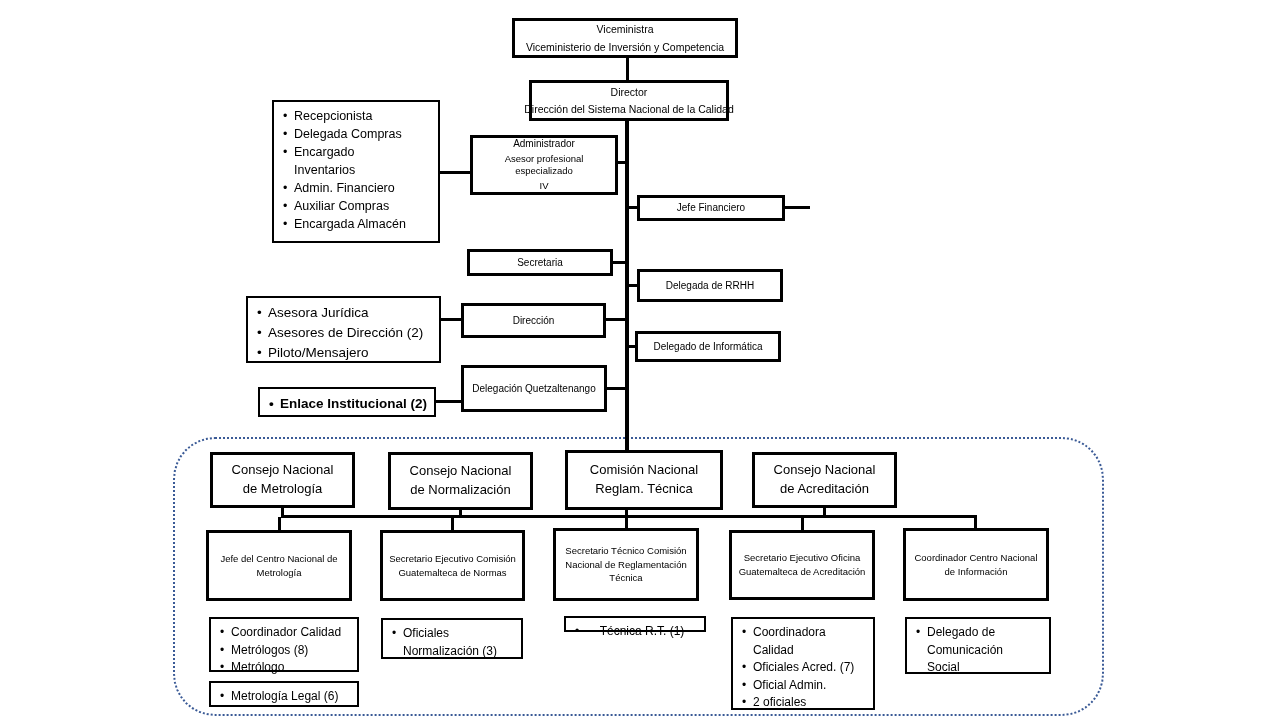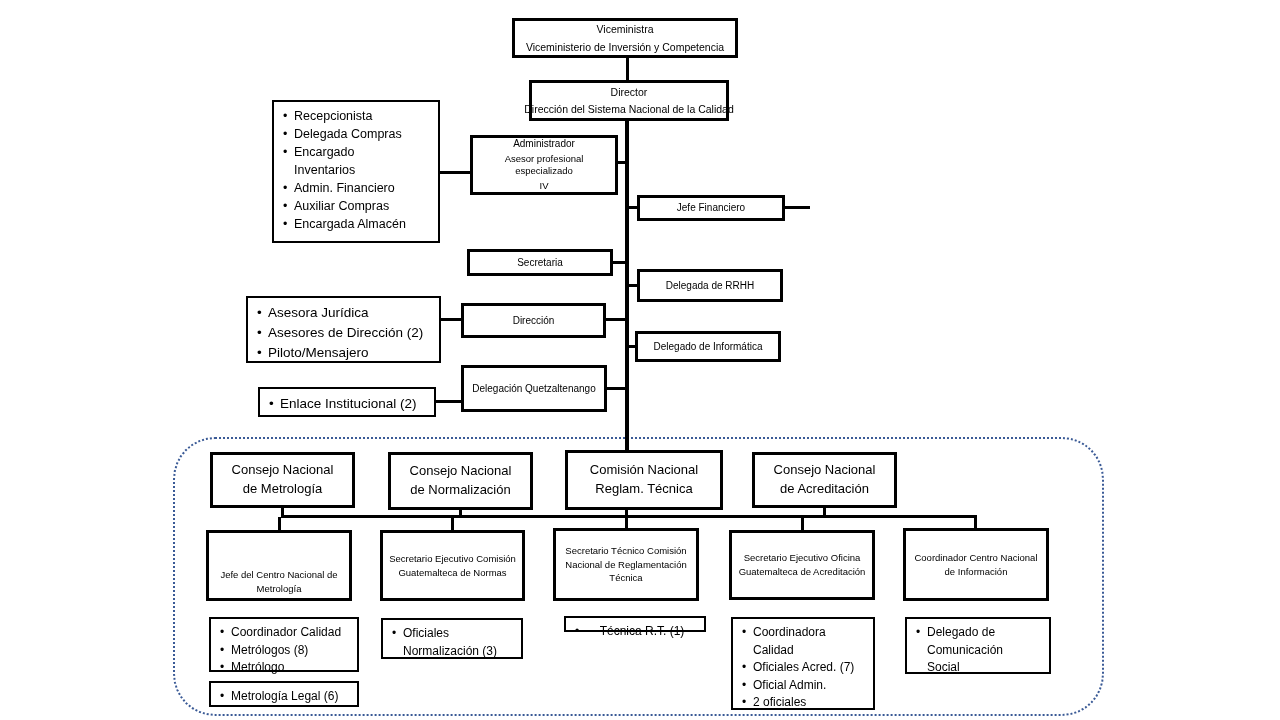--- a/index.html
+++ b/index.html
@@ -155,21 +155,21 @@
 
 
   <div class="list-box list-md" style="left:246px;top:296px;width:195px;height:67px;">
     <ul>
       <li>Asesora Jurídica</li>
       <li>Asesores de Dirección (2)</li>
       <li>Piloto/Mensajero</li>
     </ul>
   </div>
 
-  <div class="list-box list-md" style="left:258px;top:387px;width:178px;height:30px;">
+  <div class="list-box list-md" style="left:258px;top:387px;width:178px;height:30px;font-weight:bold;">
     <ul>
       <li>Enlace Institucional (2)</li>
     </ul>
   </div>
 
   <div class="node fs-council" style="left:210px;top:452px;width:145px;height:56px;">
     <div class="line">Consejo Nacional</div>
     <div class="line">de Metrología</div>
   </div>
 
@@ -181,21 +181,21 @@
   <div class="node fs-council" style="left:565px;top:450px;width:158px;height:60px;">
     <div class="line">Comisión Nacional</div>
     <div class="line">Reglam. Técnica</div>
   </div>
 
   <div class="node fs-council" style="left:752px;top:452px;width:145px;height:56px;">
     <div class="line">Consejo Nacional</div>
     <div class="line">de Acreditación</div>
   </div>
 
-  <div class="node fs-row2" style="left:206px;top:530px;width:146px;height:71px;justify-content:flex-end;">
+  <div class="node fs-row2" style="left:206px;top:530px;width:146px;height:71px;">
     <div>Jefe del Centro Nacional de Metrología</div>
   </div>
 
   <div class="node fs-row2" style="left:380px;top:530px;width:145px;height:71px;">
     <div>Secretario Ejecutivo Comisión Guatemalteca de Normas</div>
   </div>
 
   <div class="node fs-row2" style="left:553px;top:528px;width:146px;height:73px;">
     <div>Secretario Técnico Comisión Nacional de Reglamentación Técnica</div>
   </div>

